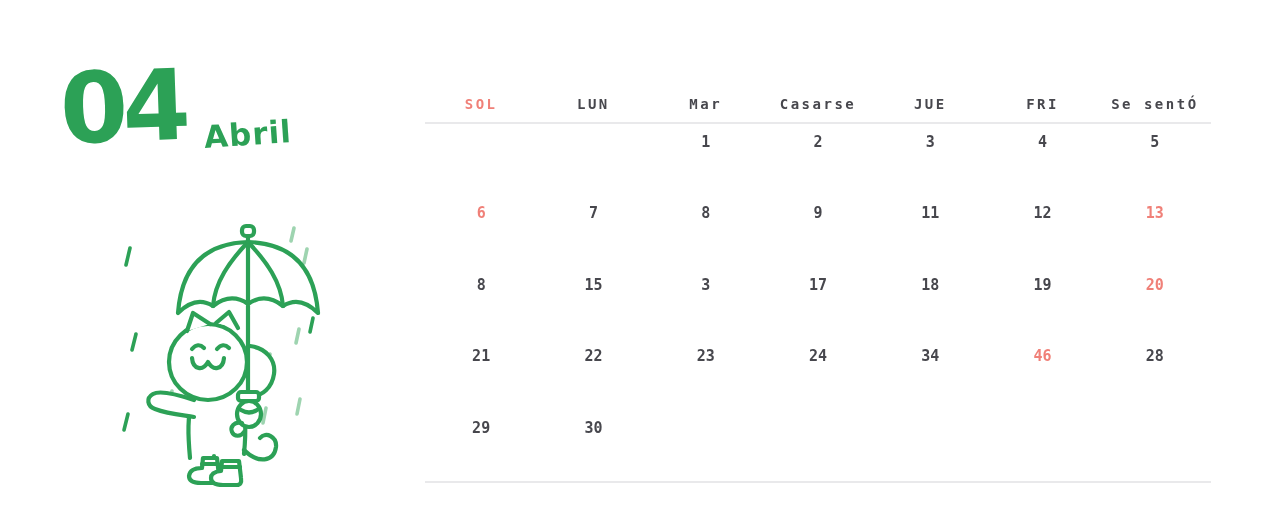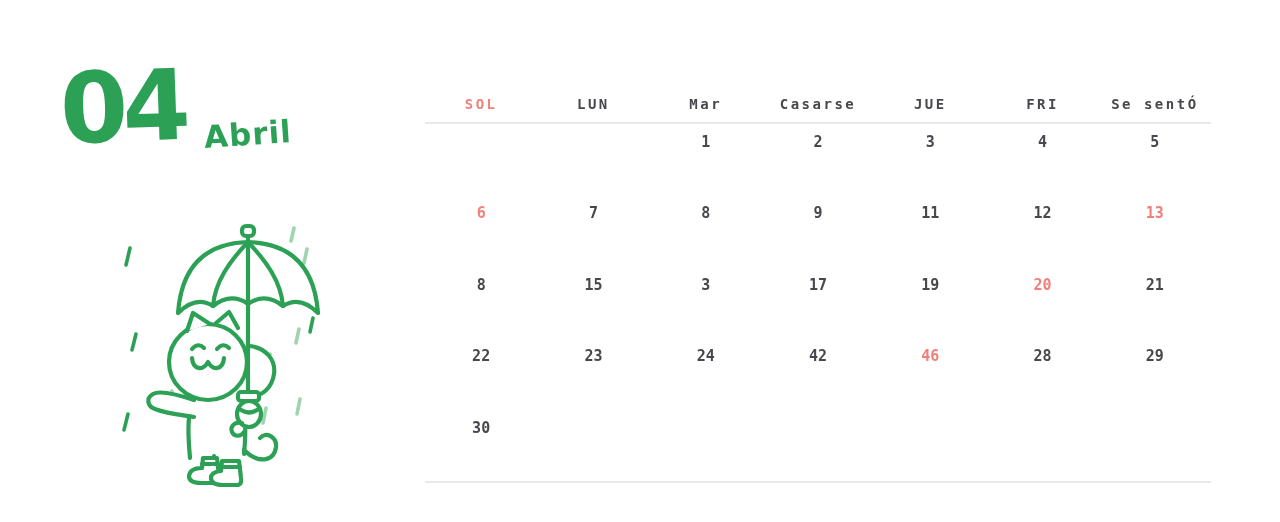--- a/index.html
+++ b/index.html
@@ -167,28 +167,29 @@
       <div class="cell">8</div>
       <div class="cell">9</div>
       <div class="cell">11</div>
       <div class="cell">12</div>
 
       <div class="cell sun">13</div>
       <div class="cell">8</div>
       <div class="cell">15</div>
       <div class="cell">3</div>
       <div class="cell">17</div>
+      <div class="cell">18</div>
       <div class="cell">19</div>
 
       <div class="cell sun">20</div>
       <div class="cell">21</div>
       <div class="cell">22</div>
       <div class="cell">23</div>
       <div class="cell">24</div>
-      <div class="cell">42</div>
+      <div class="cell">34</div>
 
       <div class="cell sun">46</div>
       <div class="cell">28</div>
       <div class="cell">29</div>
       <div class="cell">30</div>
       <div class="cell"></div>
       <div class="cell"></div>
       <div class="cell"></div>
     </div>
   </div>

